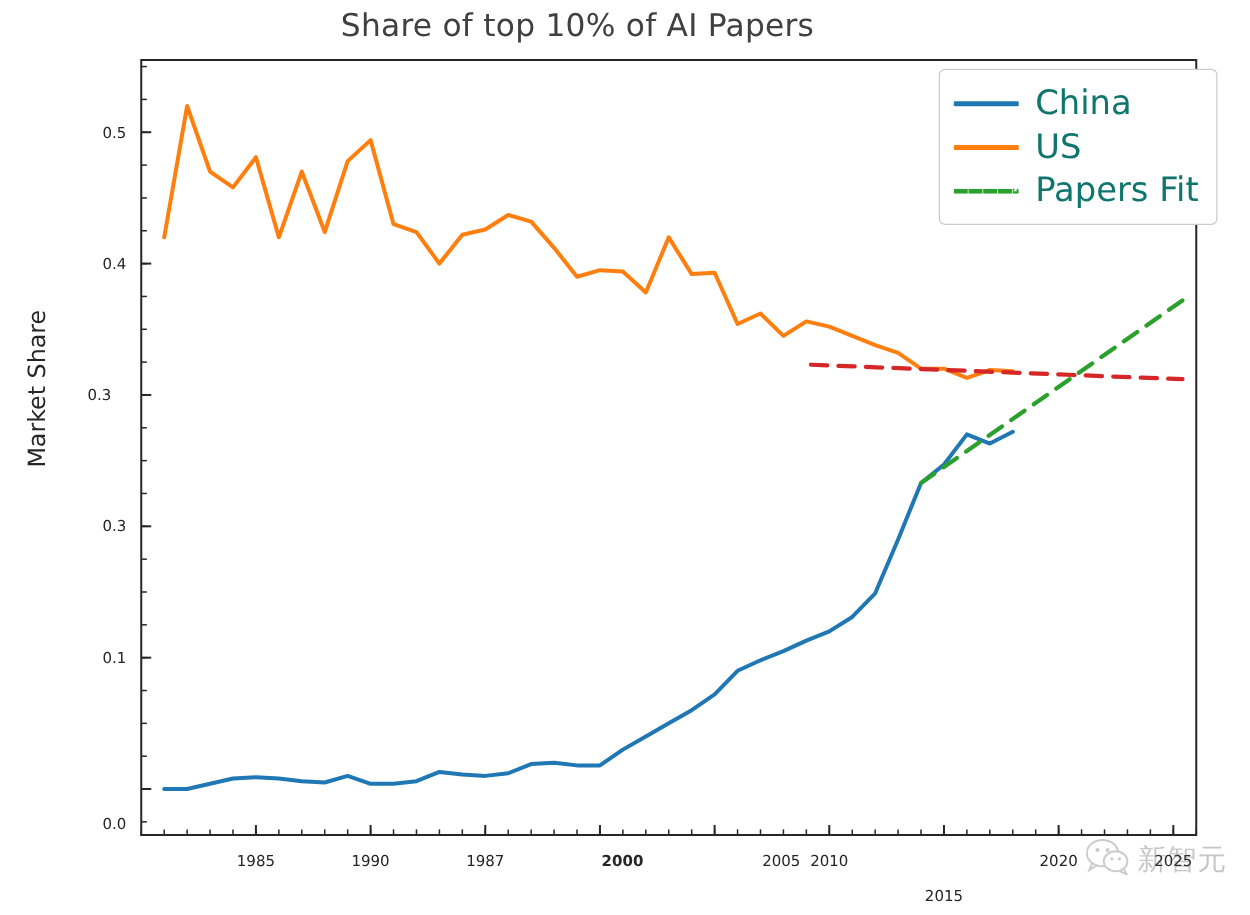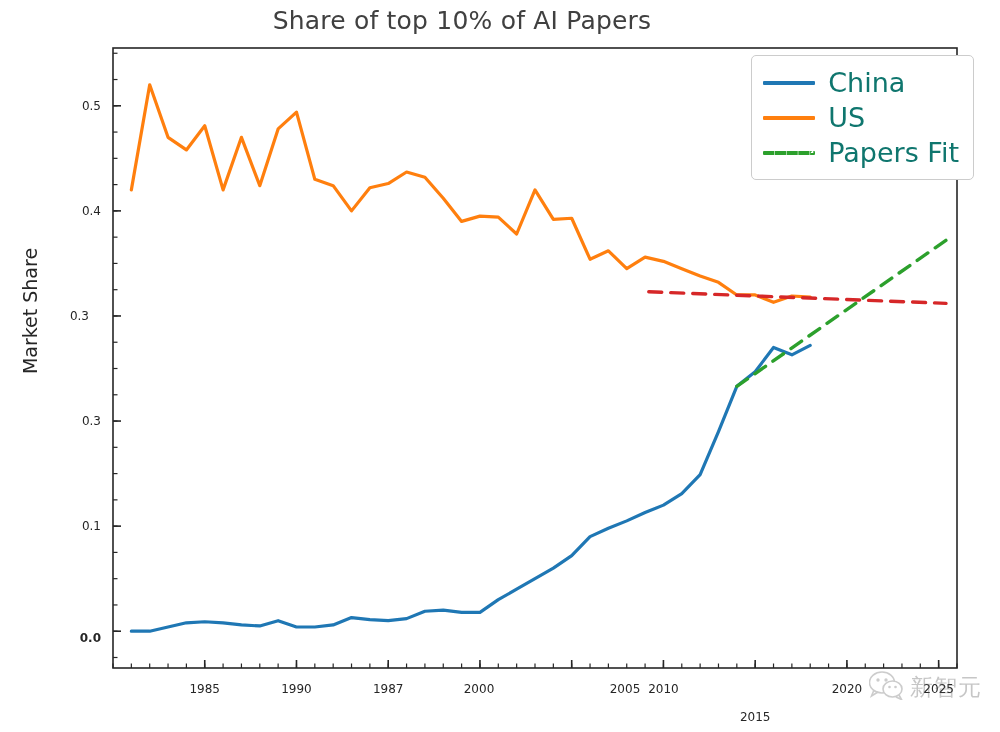--- a/index.html
+++ b/index.html
@@ -153,29 +153,29 @@
         <polyline points="131.35,189.86 149.70,84.78 168.04,137.32 186.39,149.93 204.74,125.76 223.09,189.86 241.43,137.32 259.78,185.66 278.13,128.92 296.48,112.10 314.83,179.36 333.17,185.66 351.52,210.88 369.87,187.76 388.22,183.56 406.57,172.00 424.91,177.25 443.26,198.27 461.61,221.39 479.96,216.14 498.30,217.19 516.65,234.00 535.00,189.86 553.35,219.29 571.70,218.24 590.04,259.22 608.39,250.81 626.74,268.68 645.09,257.12 663.43,261.32 681.78,268.68 700.13,276.03 718.48,282.34 736.83,294.95 755.17,294.95 773.52,302.31 791.87,296.00 810.22,297.05" fill="none" stroke="#ff7f0e" stroke-width="3.2" stroke-linejoin="round" stroke-linecap="round"></polyline>
         <polyline points="736.83,386.37 945.99,240.31" fill="none" stroke="#2ca02c" stroke-width="3.4" stroke-linejoin="round" stroke-linecap="round" stroke-dasharray="13,9"></polyline>
         <polyline points="648.76,291.80 945.99,303.36" fill="none" stroke="#d62728" stroke-width="3.4" stroke-linejoin="round" stroke-linecap="round" stroke-dasharray="13,9"></polyline>
       </g>
   </svg>
 
   <div id="xticklabels">
       <div class="tick-label xtick-label" style="left: 204.739px; top: 682px;">1985</div>
       <div class="tick-label xtick-label" style="left: 296.478px; top: 682px;">1990</div>
       <div class="tick-label xtick-label" style="left: 388.217px; top: 682px;">1987</div>
-      <div class="tick-label xtick-label" style="left: 479px; top: 682px;">2000</div>
+      <div class="tick-label xtick-label" style="left: 498px; top: 682px; font-weight: bold;">2000</div>
       <div class="tick-label xtick-label" style="left: 589px; top: 682px; margin-left: 36px;">2005</div>
       <div class="tick-label xtick-label" style="left: 663.435px; top: 682px;">2010</div>
       <div class="tick-label xtick-label" style="left: 755.174px; top: 710px;">2015</div>
       <div class="tick-label xtick-label" style="left: 846.913px; top: 682px;">2020</div>
       <div class="tick-label xtick-label" style="left: 938.652px; top: 682px;">2025</div>
     </div>
   <div id="yticklabels">
-      <div class="tick-label ytick-label" style="left: 35px; top: 638px; width: 66px; font-weight: bold;">0.0</div>
+      <div class="tick-label ytick-label" style="left: 35px; top: 659px; width: 66px;">0.0</div>
       <div class="tick-label ytick-label" style="left: 35px; top: 526.136px; width: 66px;">0.1</div>
       <div class="tick-label ytick-label" style="left: 35px; top: 421.051px; width: 66px;">0.3</div>
       <div class="tick-label ytick-label" style="left: 23px; top: 315.966px; width: 66px;">0.3</div>
       <div class="tick-label ytick-label" style="left: 35px; top: 210.881px; width: 66px;">0.4</div>
       <div class="tick-label ytick-label" style="left: 35px; top: 105.797px; width: 66px;">0.5</div>
     </div>
 
   <div class="legendbox">
     <div class="legend-row">
       <span class="legend-swatch" style="color: rgb(31, 119, 180);">

